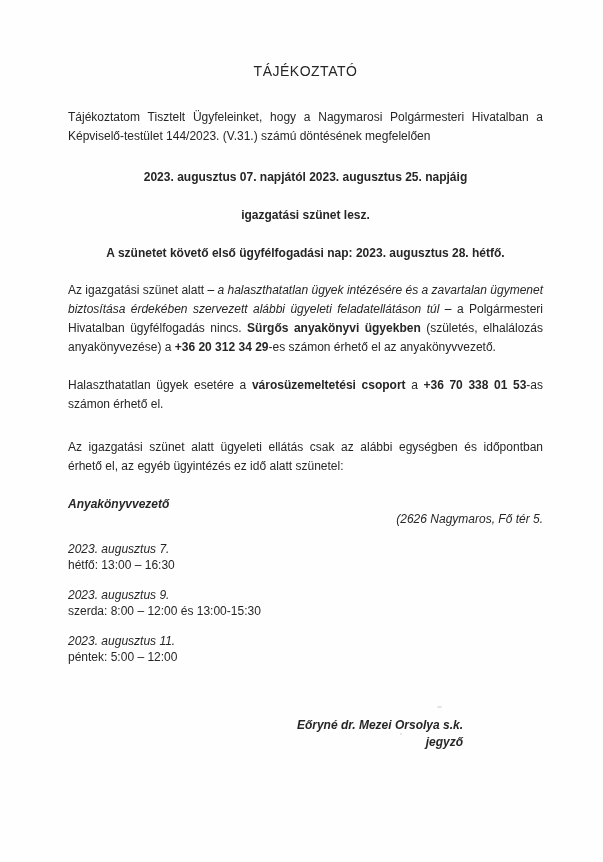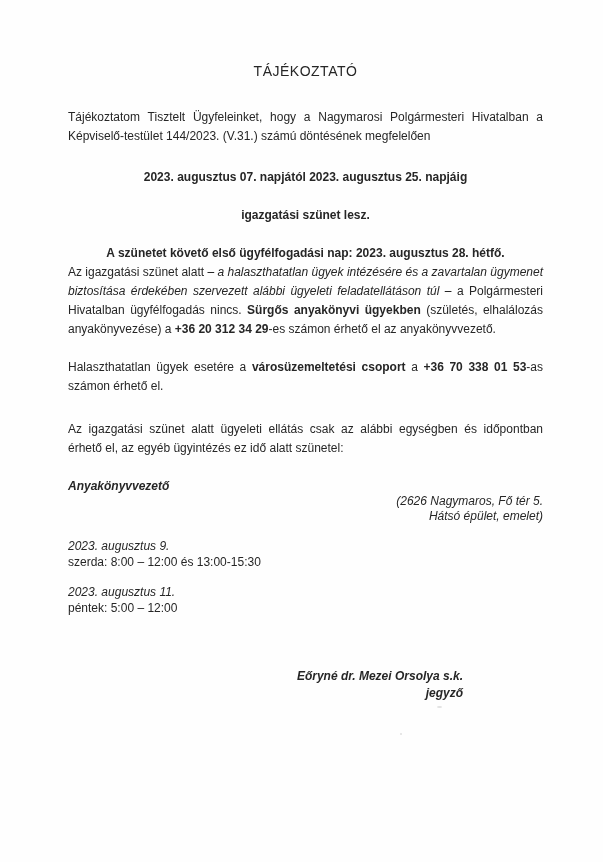--- a/index.html
+++ b/index.html
@@ -30,21 +30,21 @@
   }
   p { margin: 0; }
   .para { text-align: justify; }
   .center { text-align: center; }
   .bold { font-weight: bold; }
   .italic { font-style: italic; }
   .bolditalic { font-weight: bold; font-style: italic; }
   .mt-intro   { margin-top: 27px; }
   .mt-period  { margin-top: 22px; }
   .mt-line    { margin-top: 19px; }
-  .mt-para    { margin-top: 0; }
+  .mt-para    { margin-top: 18px; }
   .mt-block   { margin-top: 24px; }
   .schedule {
     margin-top: 21px;
     line-height: 15px;
   }
   .schedule .addr { line-height: 15px; text-align: right; }
   .sched-entry { margin-top: 15px; }
   .sched-entry .hours { margin-top: 1px; }
   .closing { margin-top: 28px; }
   .signature {
@@ -80,22 +80,25 @@
 
   <p class="para mt-para"><span>Az igazgatási szünet alatt </span><span class="italic">– a halaszthatatlan ügyek intézésére és a zavartalan ügymenet biztosítása érdekében szervezett alábbi ügyeleti feladatellátáson túl – </span><span>a Polgármesteri Hivatalban ügyfélfogadás nincs. </span><span class="bold">Sürgős anyakönyvi ügyekben </span><span>(születés, elhalálozás anyakönyvezése) a </span><span class="bold">+36 20 312 34 29</span><span>-es számon érhető el az anyakönyvvezető.</span></p>
 
   <p class="para mt-line"><span>Halaszthatatlan ügyek esetére a </span><span class="bold">városüzemeltetési csoport</span><span> a </span><span class="bold">+36 70 338 01 53</span><span>-as számon érhető el.</span></p>
 
   <p class="para mt-block">Az igazgatási szünet alatt ügyeleti ellátás csak az alábbi egységben és időpontban érhető el, az egyéb ügyintézés ez idő alatt szünetel:</p>
 
   <div class="schedule">
     <div class="bolditalic">Anyakönyvvezető</div>
     <div class="italic addr">(2626 Nagymaros, Fő tér 5.</div>
-    <div class="italic addr">Hátsó épület, emelet)</div>
 
+    <div class="sched-entry">
+      <div class="italic">2023. augusztus 7.</div>
+      <div class="hours">hétfő: 13:00 – 16:30</div>
+    </div>
 
     <div class="sched-entry">
       <div class="italic">2023. augusztus 9.</div>
       <div class="hours">szerda: 8:00 – 12:00 és 13:00-15:30</div>
     </div>
 
     <div class="sched-entry">
       <div class="italic">2023. augusztus 11.</div>
       <div class="hours">péntek: 5:00 – 12:00</div>
     </div>

